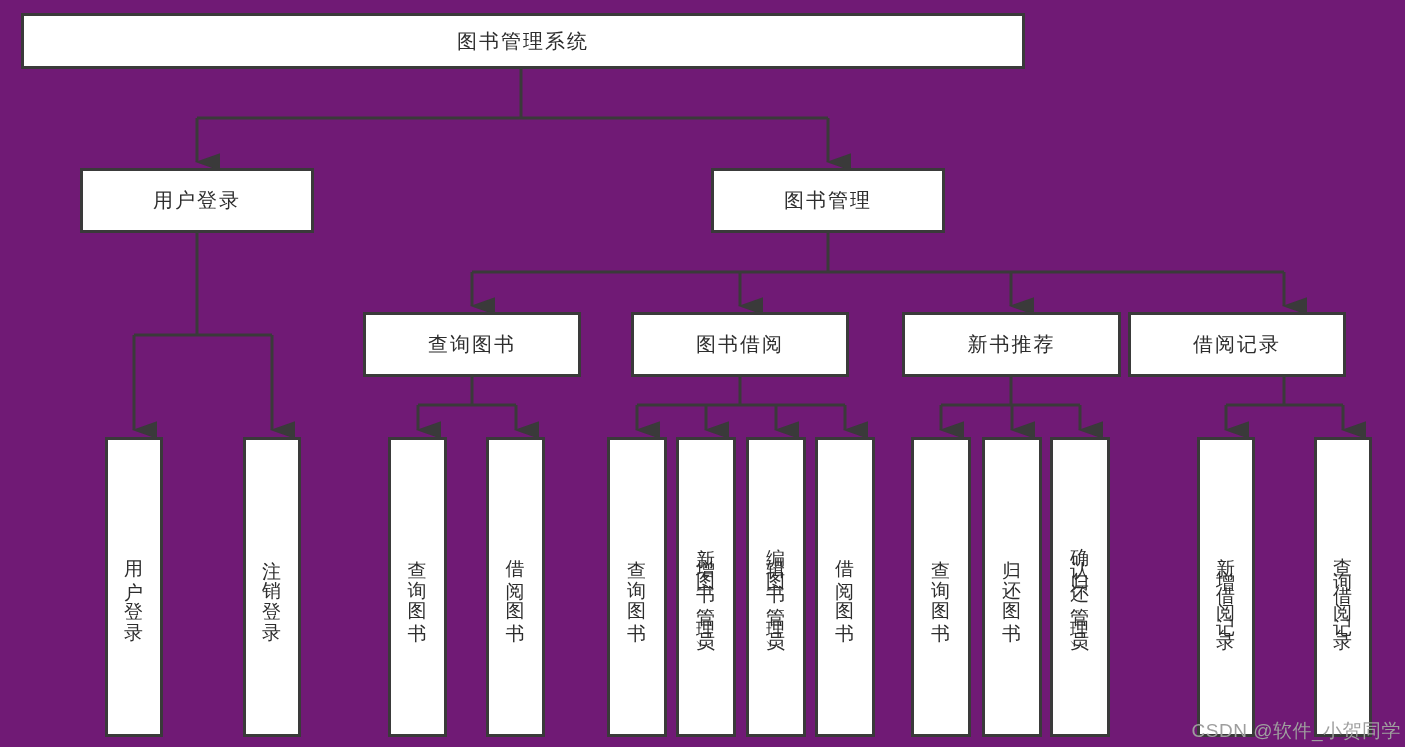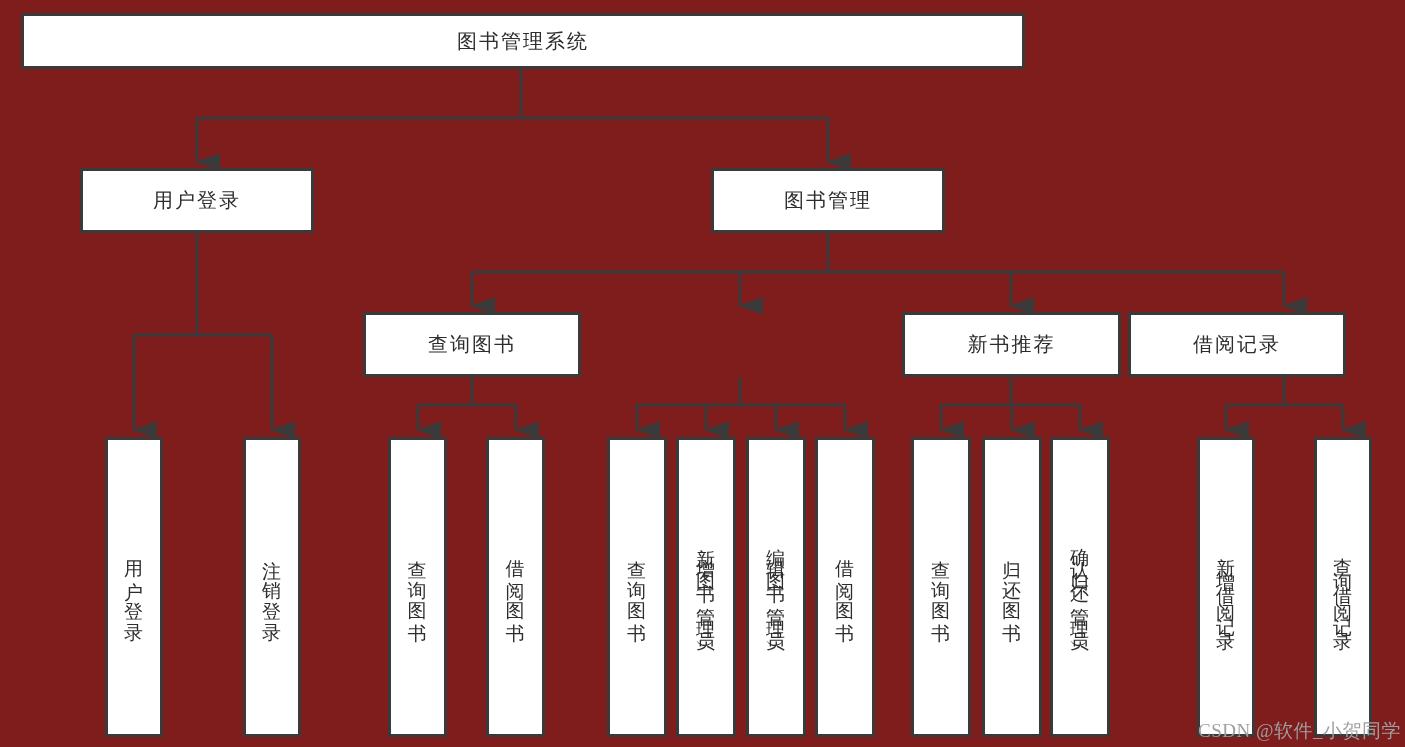--- a/index.html
+++ b/index.html
@@ -5,23 +5,22 @@
   html, body {
     margin: 0;
     padding: 0;
     background: #ffffff;
     font-family: "Liberation Sans", sans-serif;
   }
   .canvas {
     position: relative;
     width: 1405px;
     height: 747px;
-    background: #7f1d1d;
+    background: #701a75;
     overflow: hidden;
-    font-family: Liberation Serif, serif;
   }
   .connectors {
     position: absolute;
     left: 0;
     top: 0;
     z-index: 1;
   }
   .node {
     position: absolute;
     box-sizing: border-box;
@@ -119,20 +118,23 @@
   <div class="node h" style="left:80px;top:168px;width:234px;height:65px">
     <span>用户登录</span>
   </div>
   <div class="node h" style="left:711px;top:168px;width:234px;height:65px">
     <span>图书管理</span>
   </div>
 
   <div class="node h" style="left:363px;top:312px;width:218px;height:65px">
     <span>查询图书</span>
   </div>
+  <div class="node h" style="left:631px;top:312px;width:218px;height:65px">
+    <span>图书借阅</span>
+  </div>
   <div class="node h" style="left:902px;top:312px;width:219px;height:65px">
     <span>新书推荐</span>
   </div>
   <div class="node h" style="left:1128px;top:312px;width:218px;height:65px">
     <span>借阅记录</span>
   </div>
 
   <div class="node leaf sp-lg" style="left:105px;top:437px;width:58px;height:300px">
     <span>用户登录</span>
   </div>

